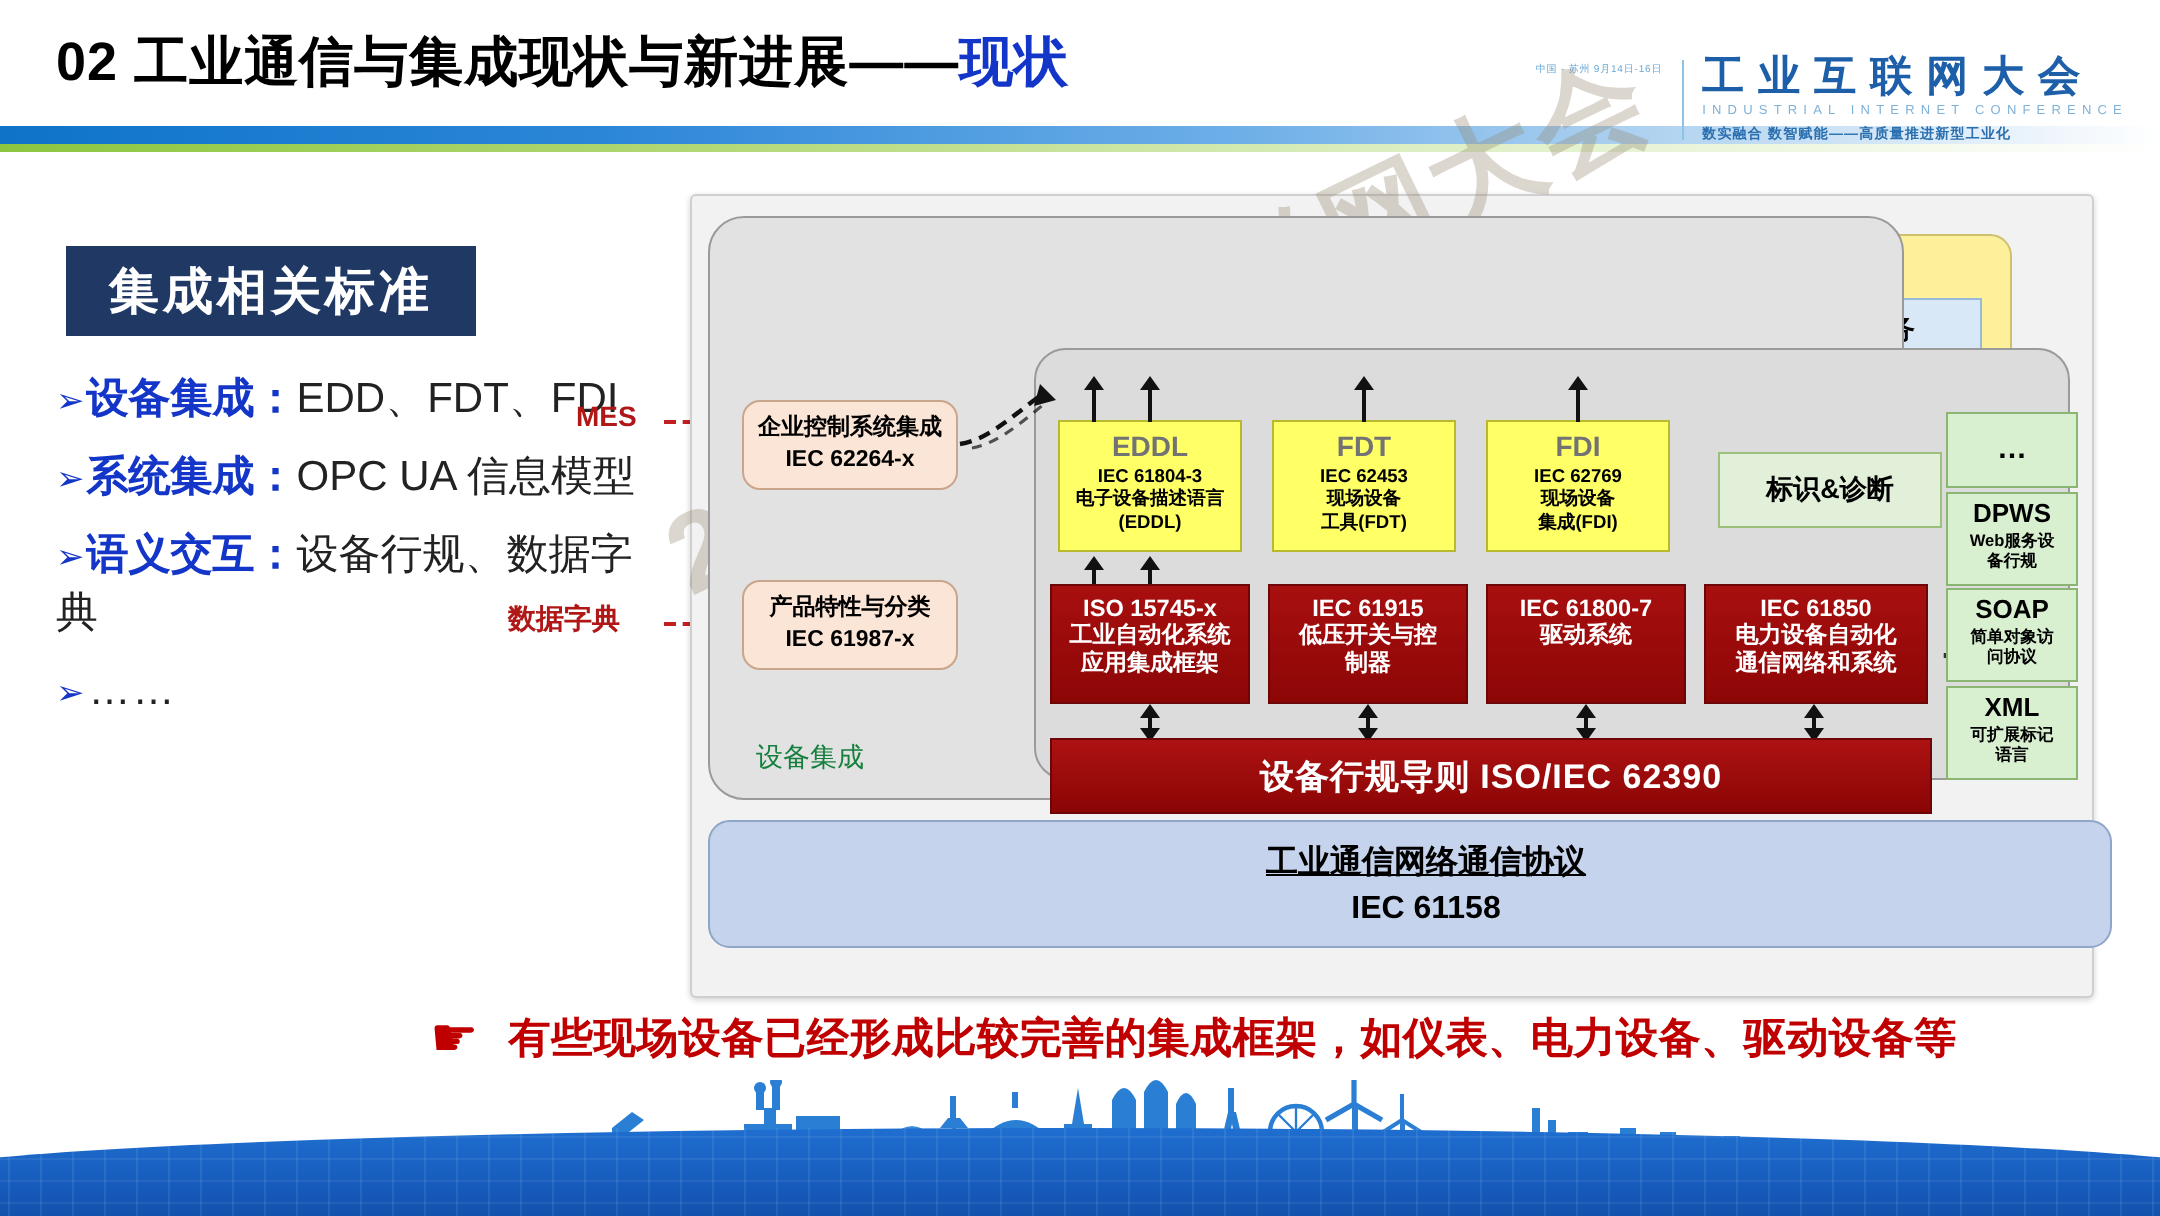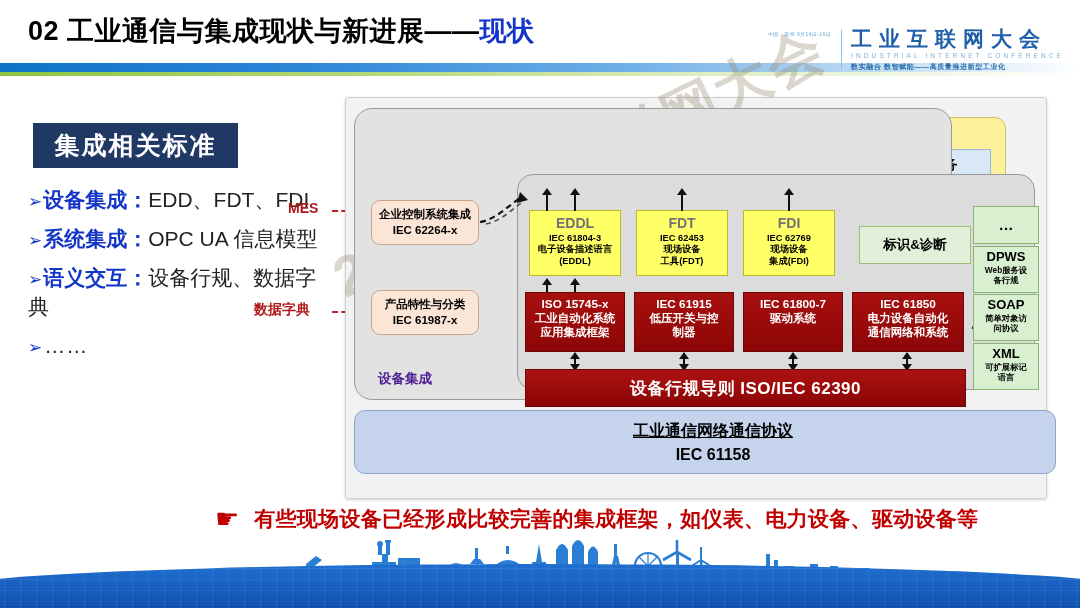--- a/index.html
+++ b/index.html
@@ -91,21 +91,21 @@
     display:flex;align-items:center;justify-content:center;
     font-size:13.5px;font-weight:bold;color:#000;
   }
 
   
   #dev-integration-frame{
     position:absolute;left:8px;top:10px;width:596px;height:290px;
     border:1.6px solid #9a9a9a;border-radius:18px;background:#e2e2e2;
   }
   #dev-integration-label{
-    position:absolute;left:32px;top:272px;font-size:13.5px;font-weight:bold;color:#4c1d95;
+    position:absolute;left:32px;top:272px;font-size:13.5px;font-weight:normal;color:#15803d;
   }
 
   
   #dev-modeling-frame{
     position:absolute;left:171px;top:76px;width:516px;height:214px;
     border:1.6px solid #9a9a9a;border-radius:16px;background:#dcdcdc;
   }
   #dev-modeling-label{
     position:absolute;right:12px;top:273px;font-size:13.5px;font-weight:bold;color:#000;
   }

